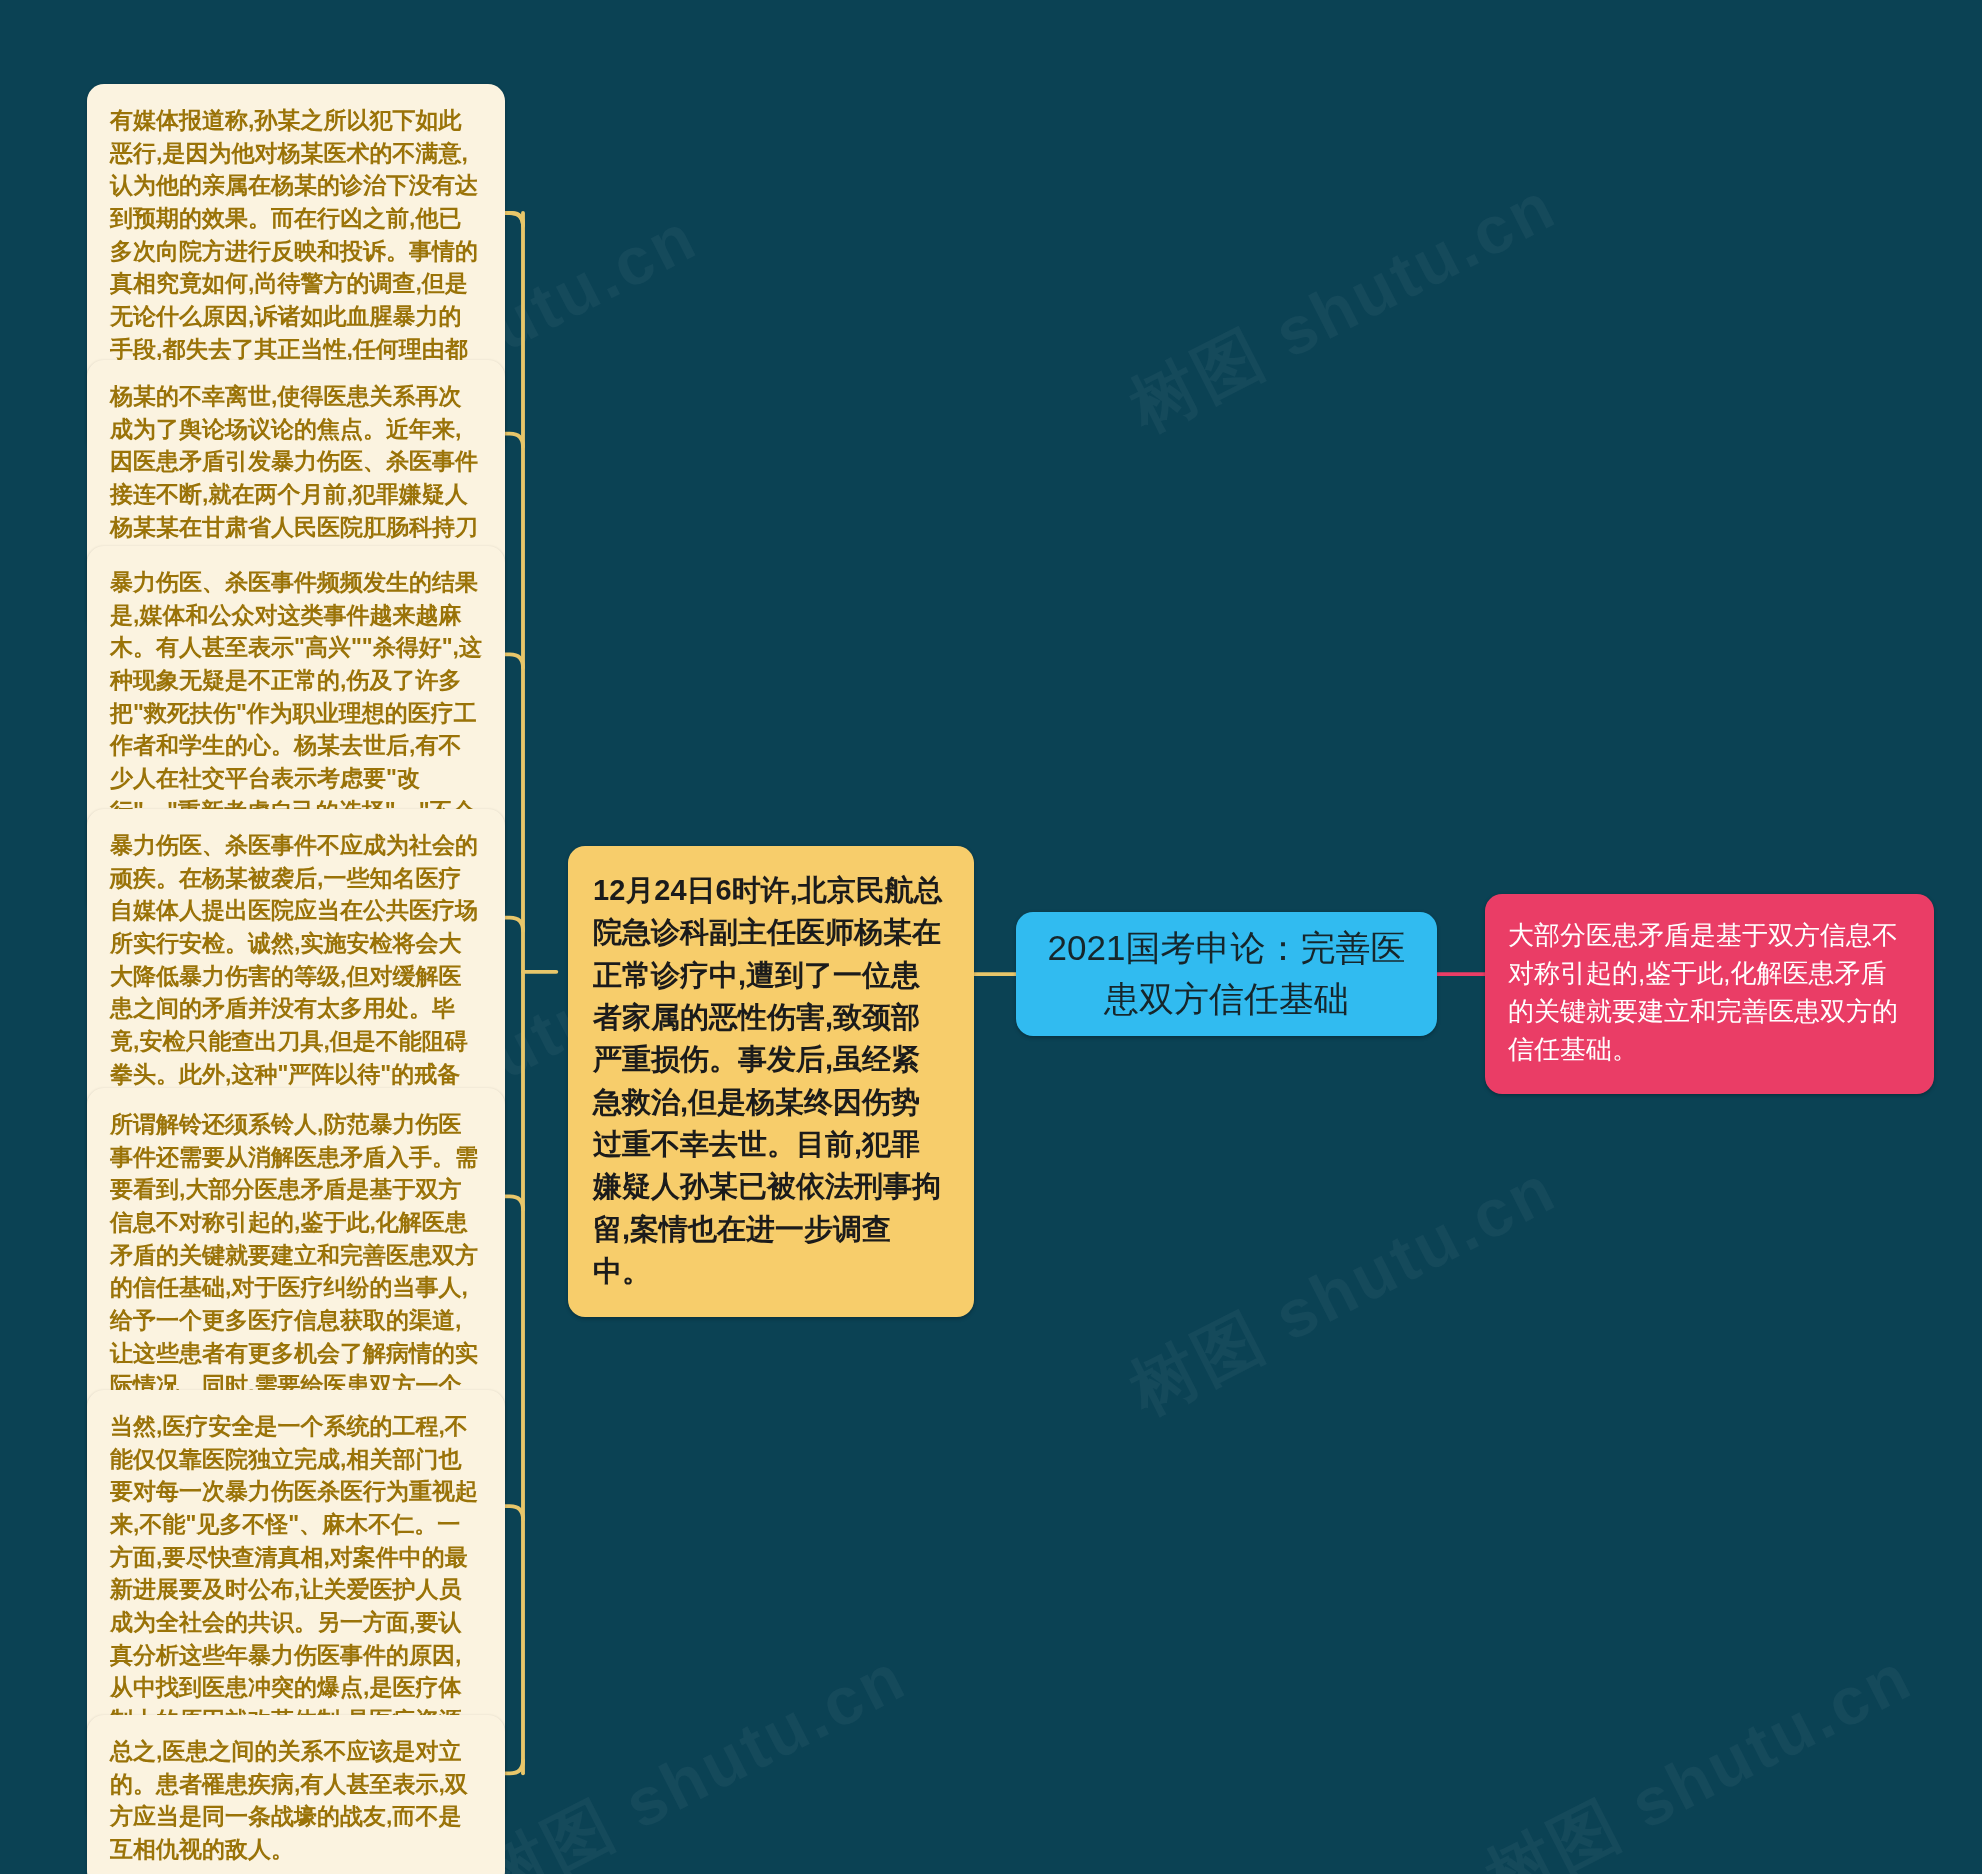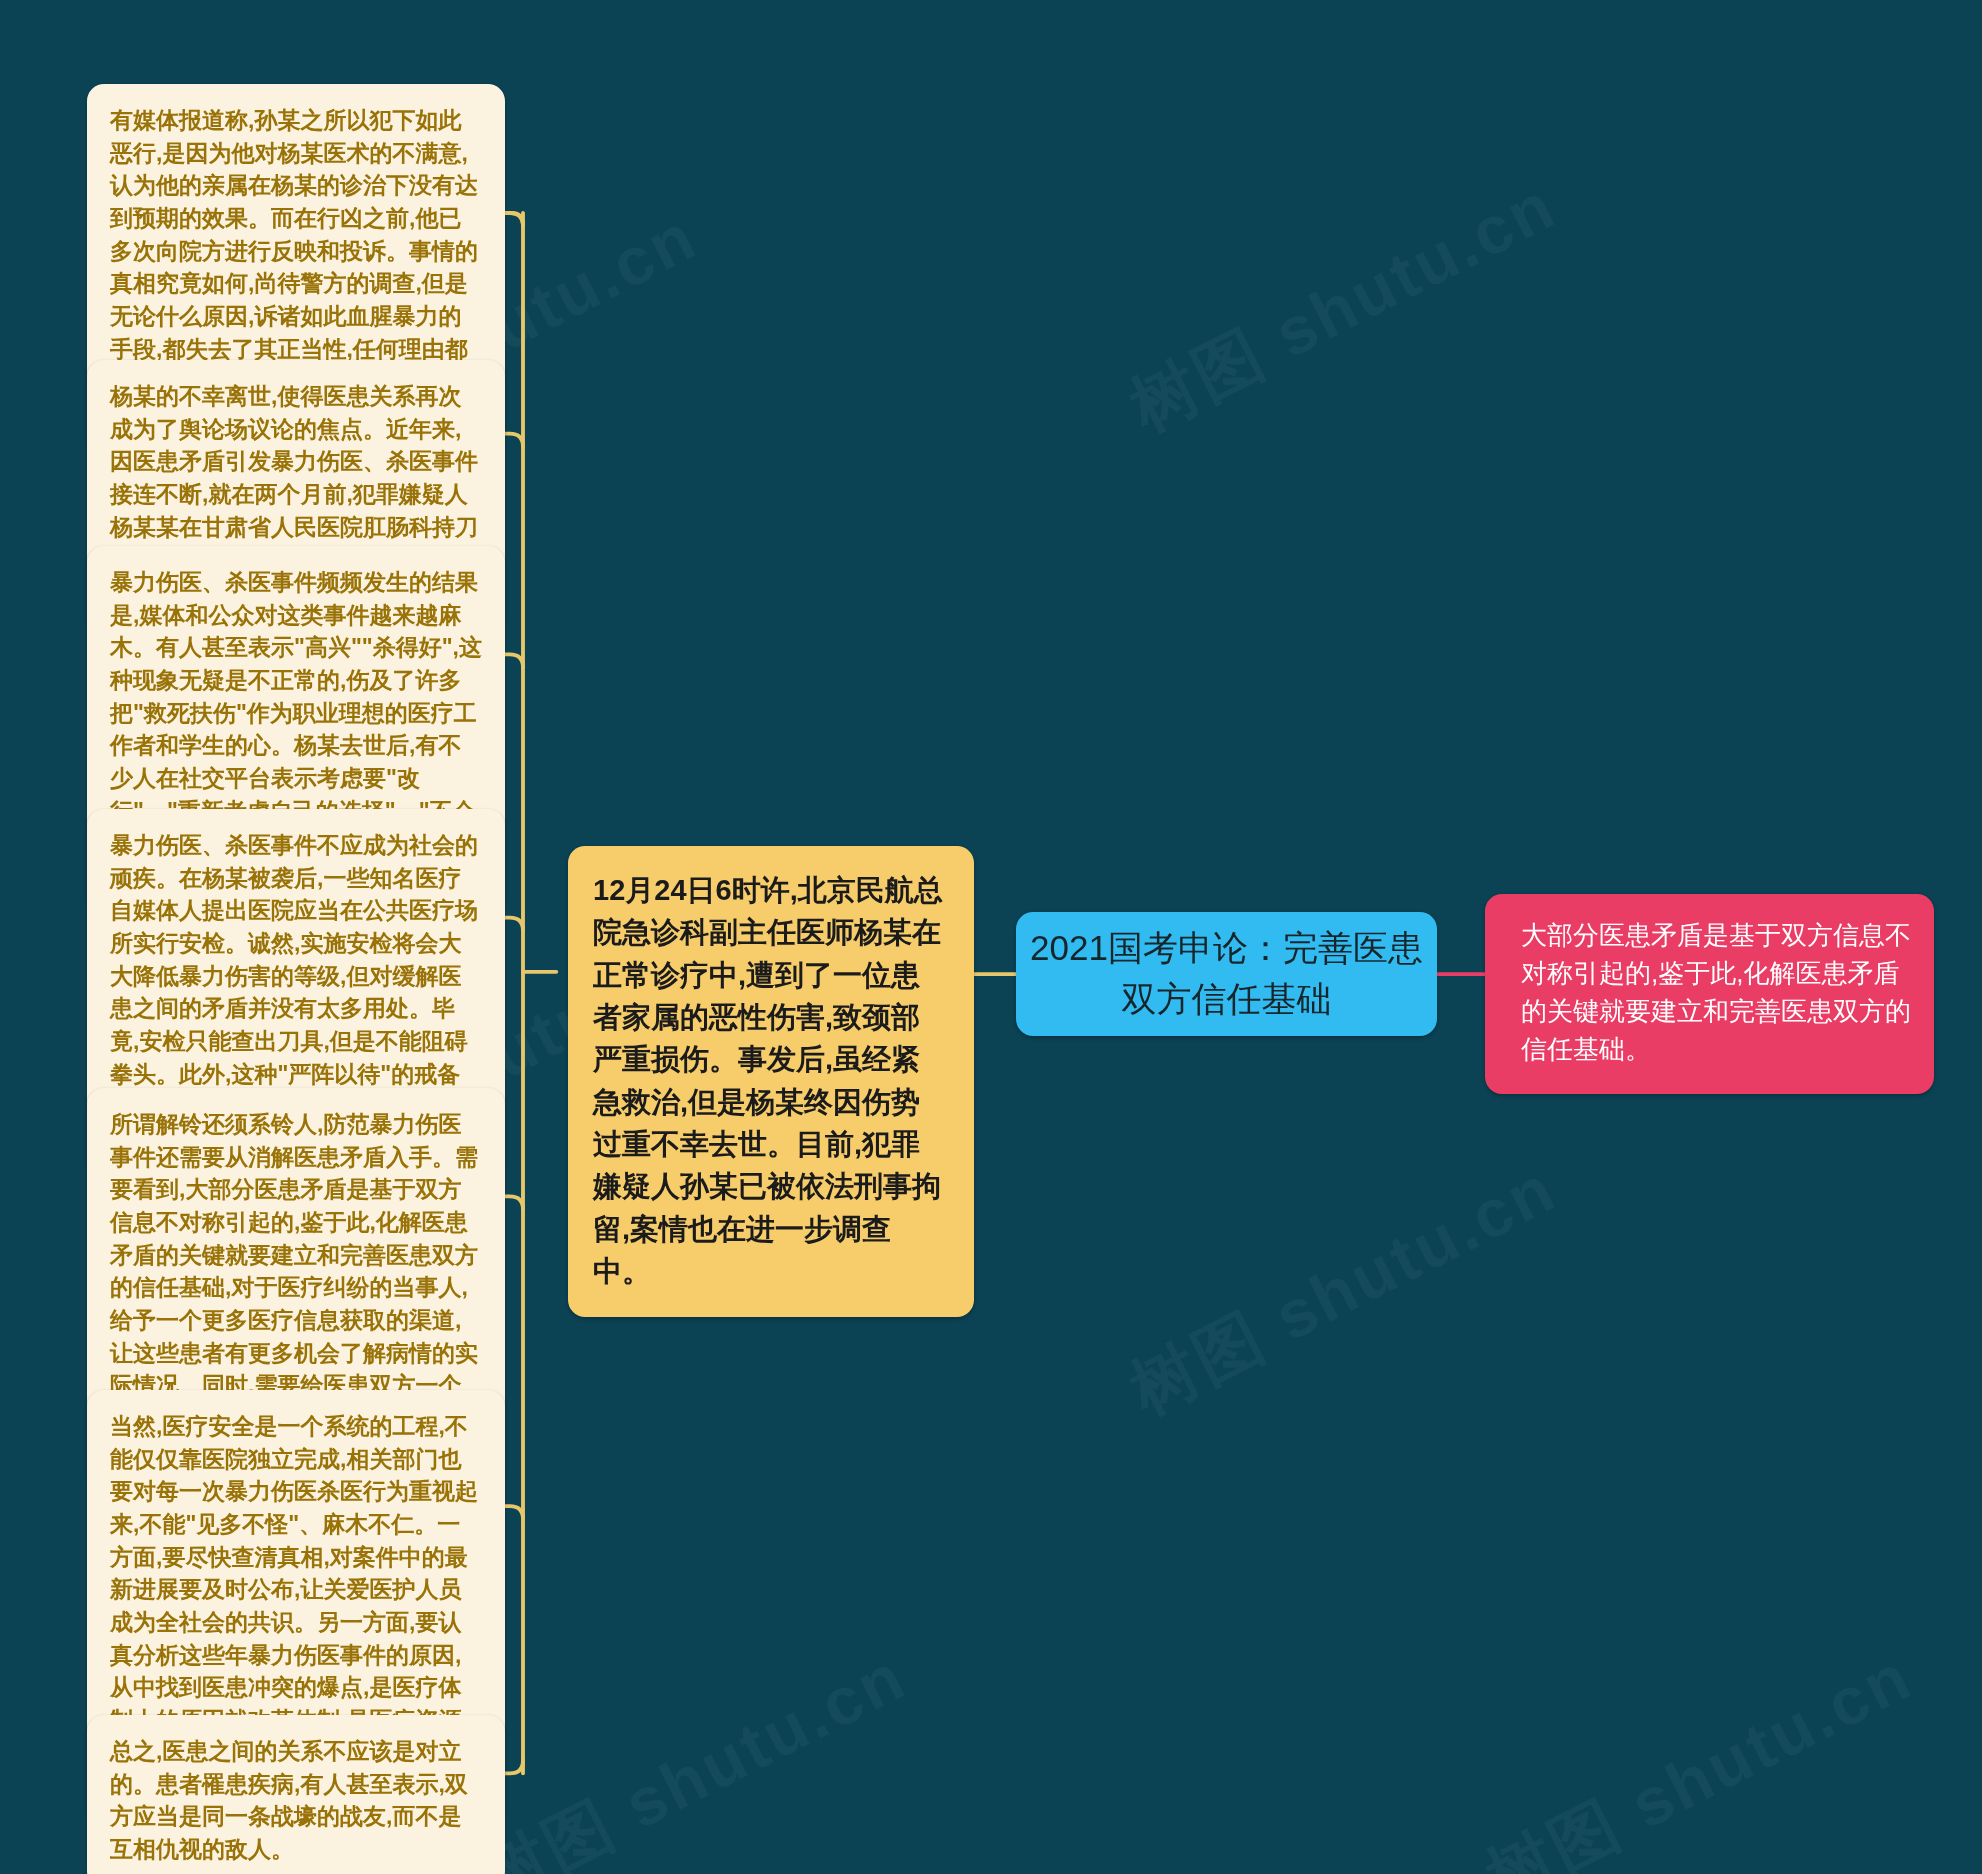--- a/index.html
+++ b/index.html
@@ -61,34 +61,34 @@
     padding: 23px 25px 25px 25px;
     line-height: 1.46;
   }
   .node-root {
     background: #31bbf0;
     color: #16262b;
     font-size: 35px;
     font-weight: 500;
     text-align: center;
     border-radius: 17px;
-    padding: 26px 14px;
+    padding: 26px 31px;
     line-height: 1.45;
     box-shadow: 0 1.5px 3.9px rgba(0,0,0,0.25);
     display: flex;
     align-items: center;
     justify-content: center;
   }
   .node-summary {
     background: #ea3d66;
     color: #ffffff;
     font-size: 26px;
     font-weight: 500;
     border-radius: 17px;
-    padding: 23px 23px 25px 36px;
+    padding: 23px 23px 25px 23px;
     line-height: 1.46;
     box-shadow: 0 1.5px 3.9px rgba(0,0,0,0.25);
   }
 </style>
 </head>
 <body>
 
 <div id="canvas">
 
   <div class="wm" style="left:256px; top:403px;">树图 shutu.cn</div>

